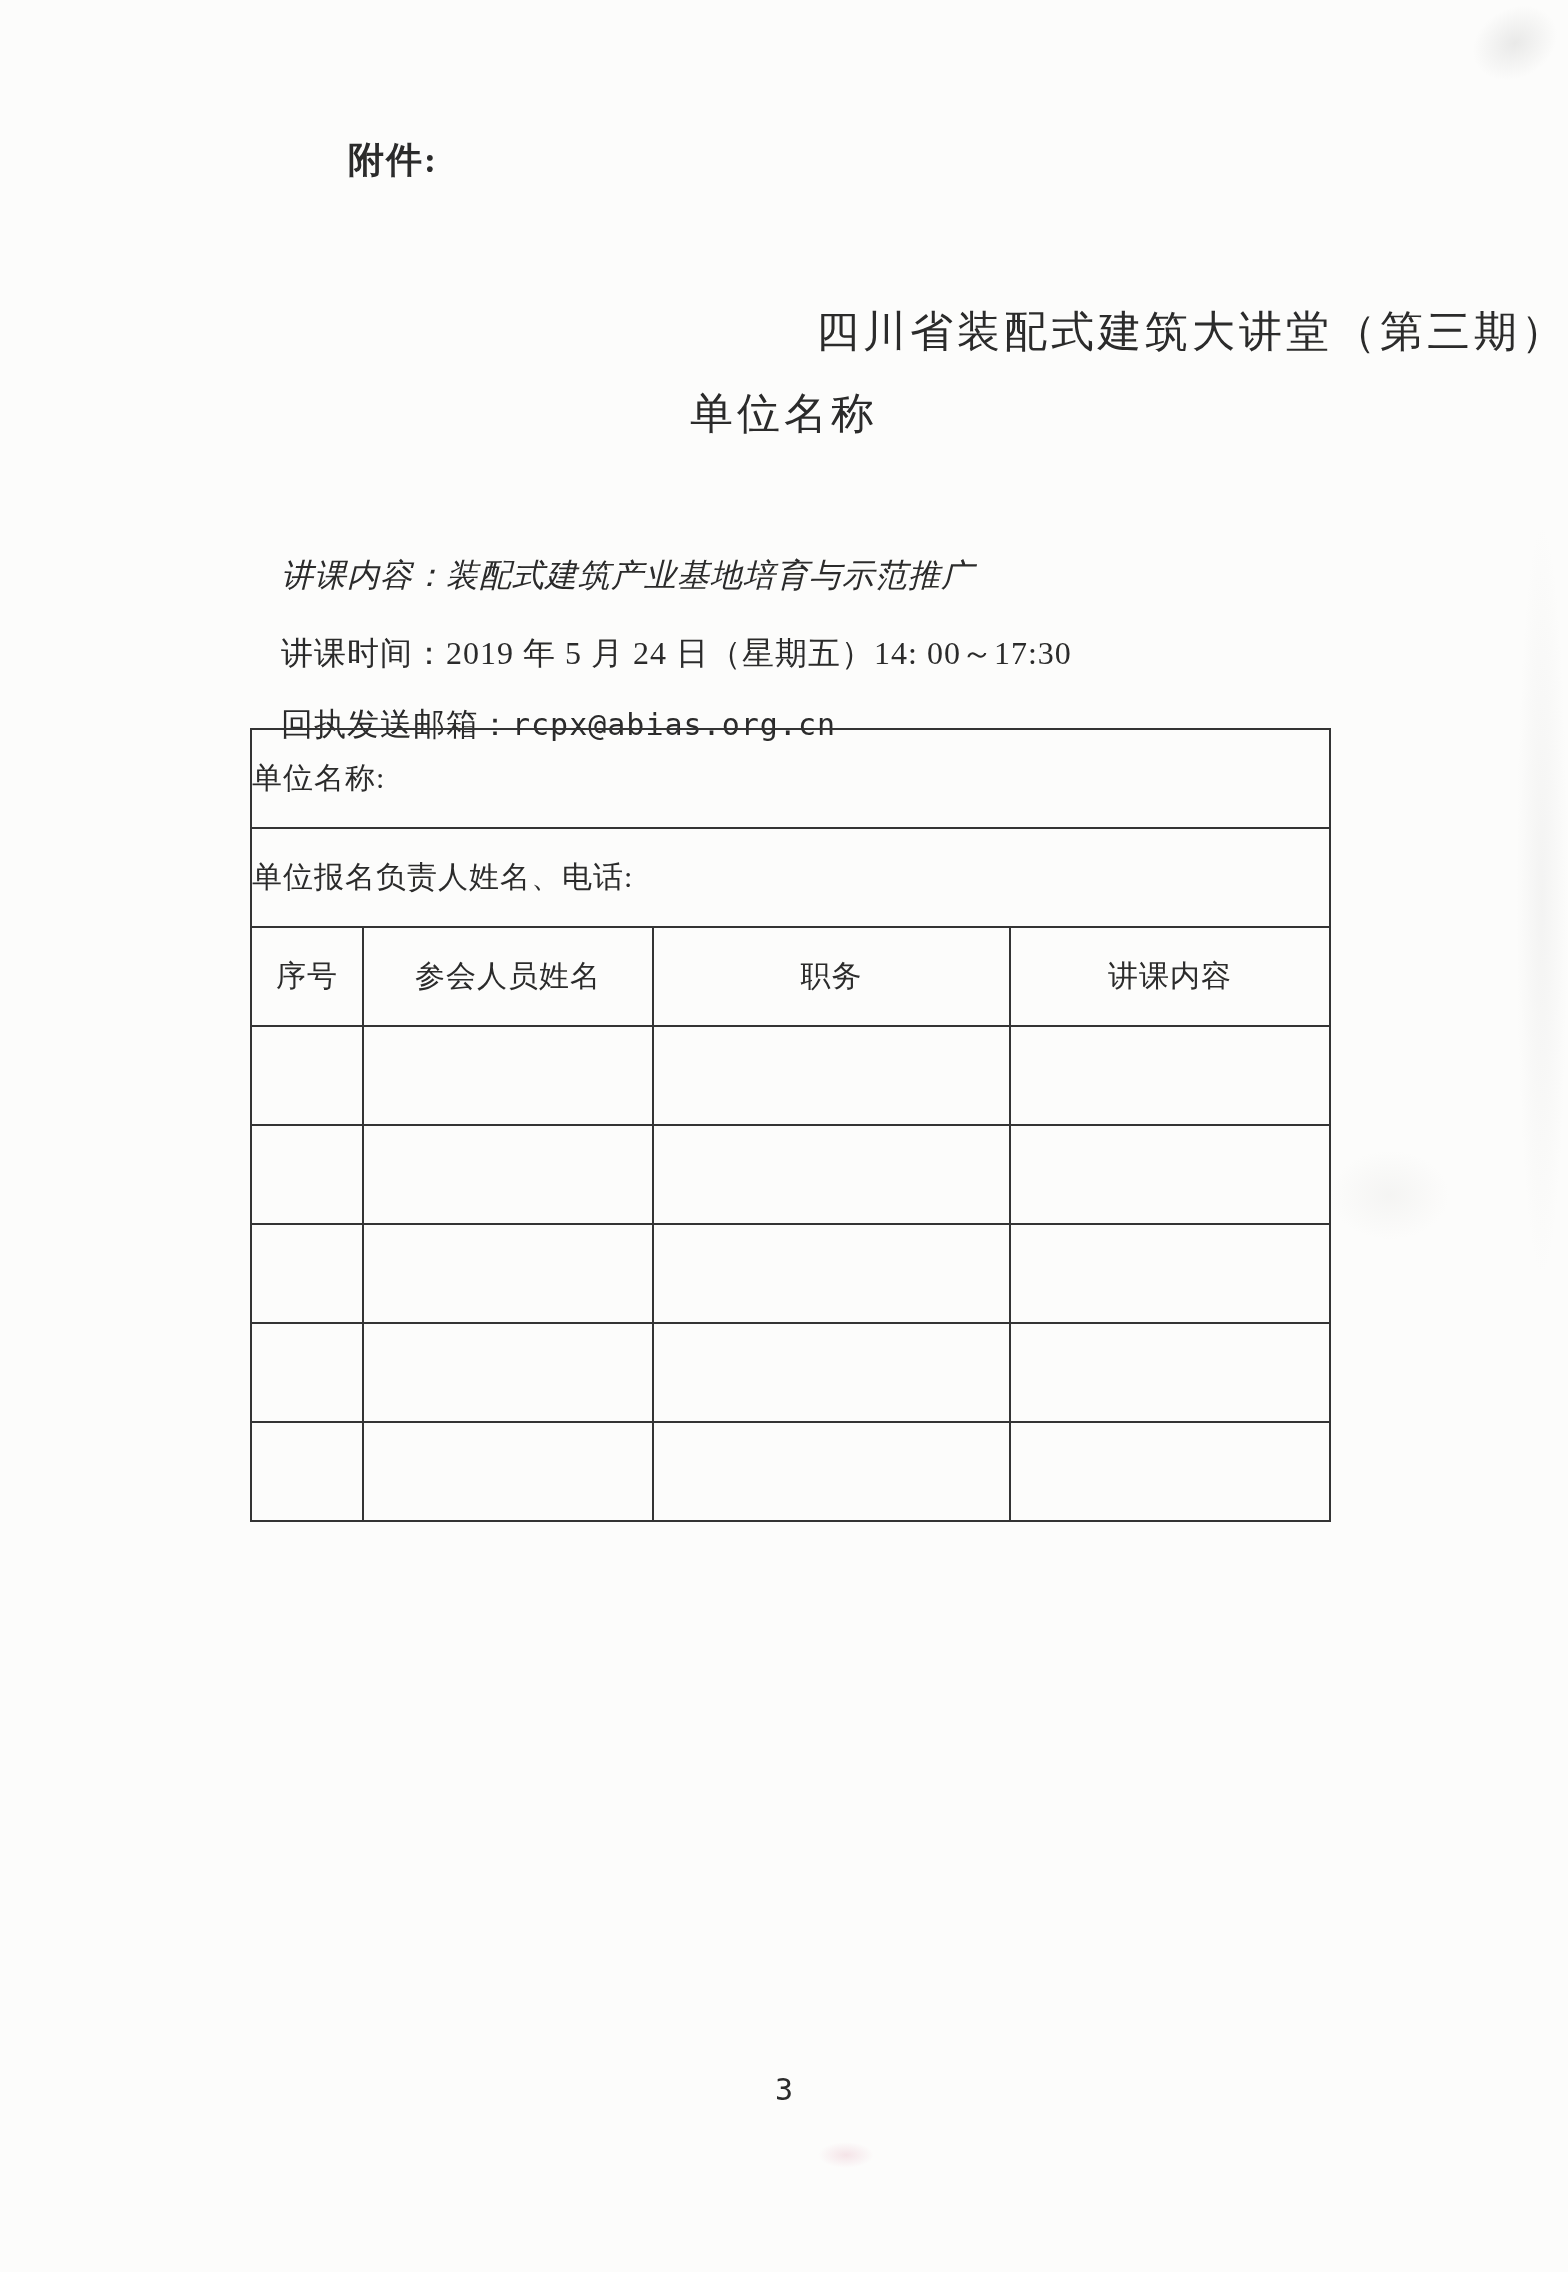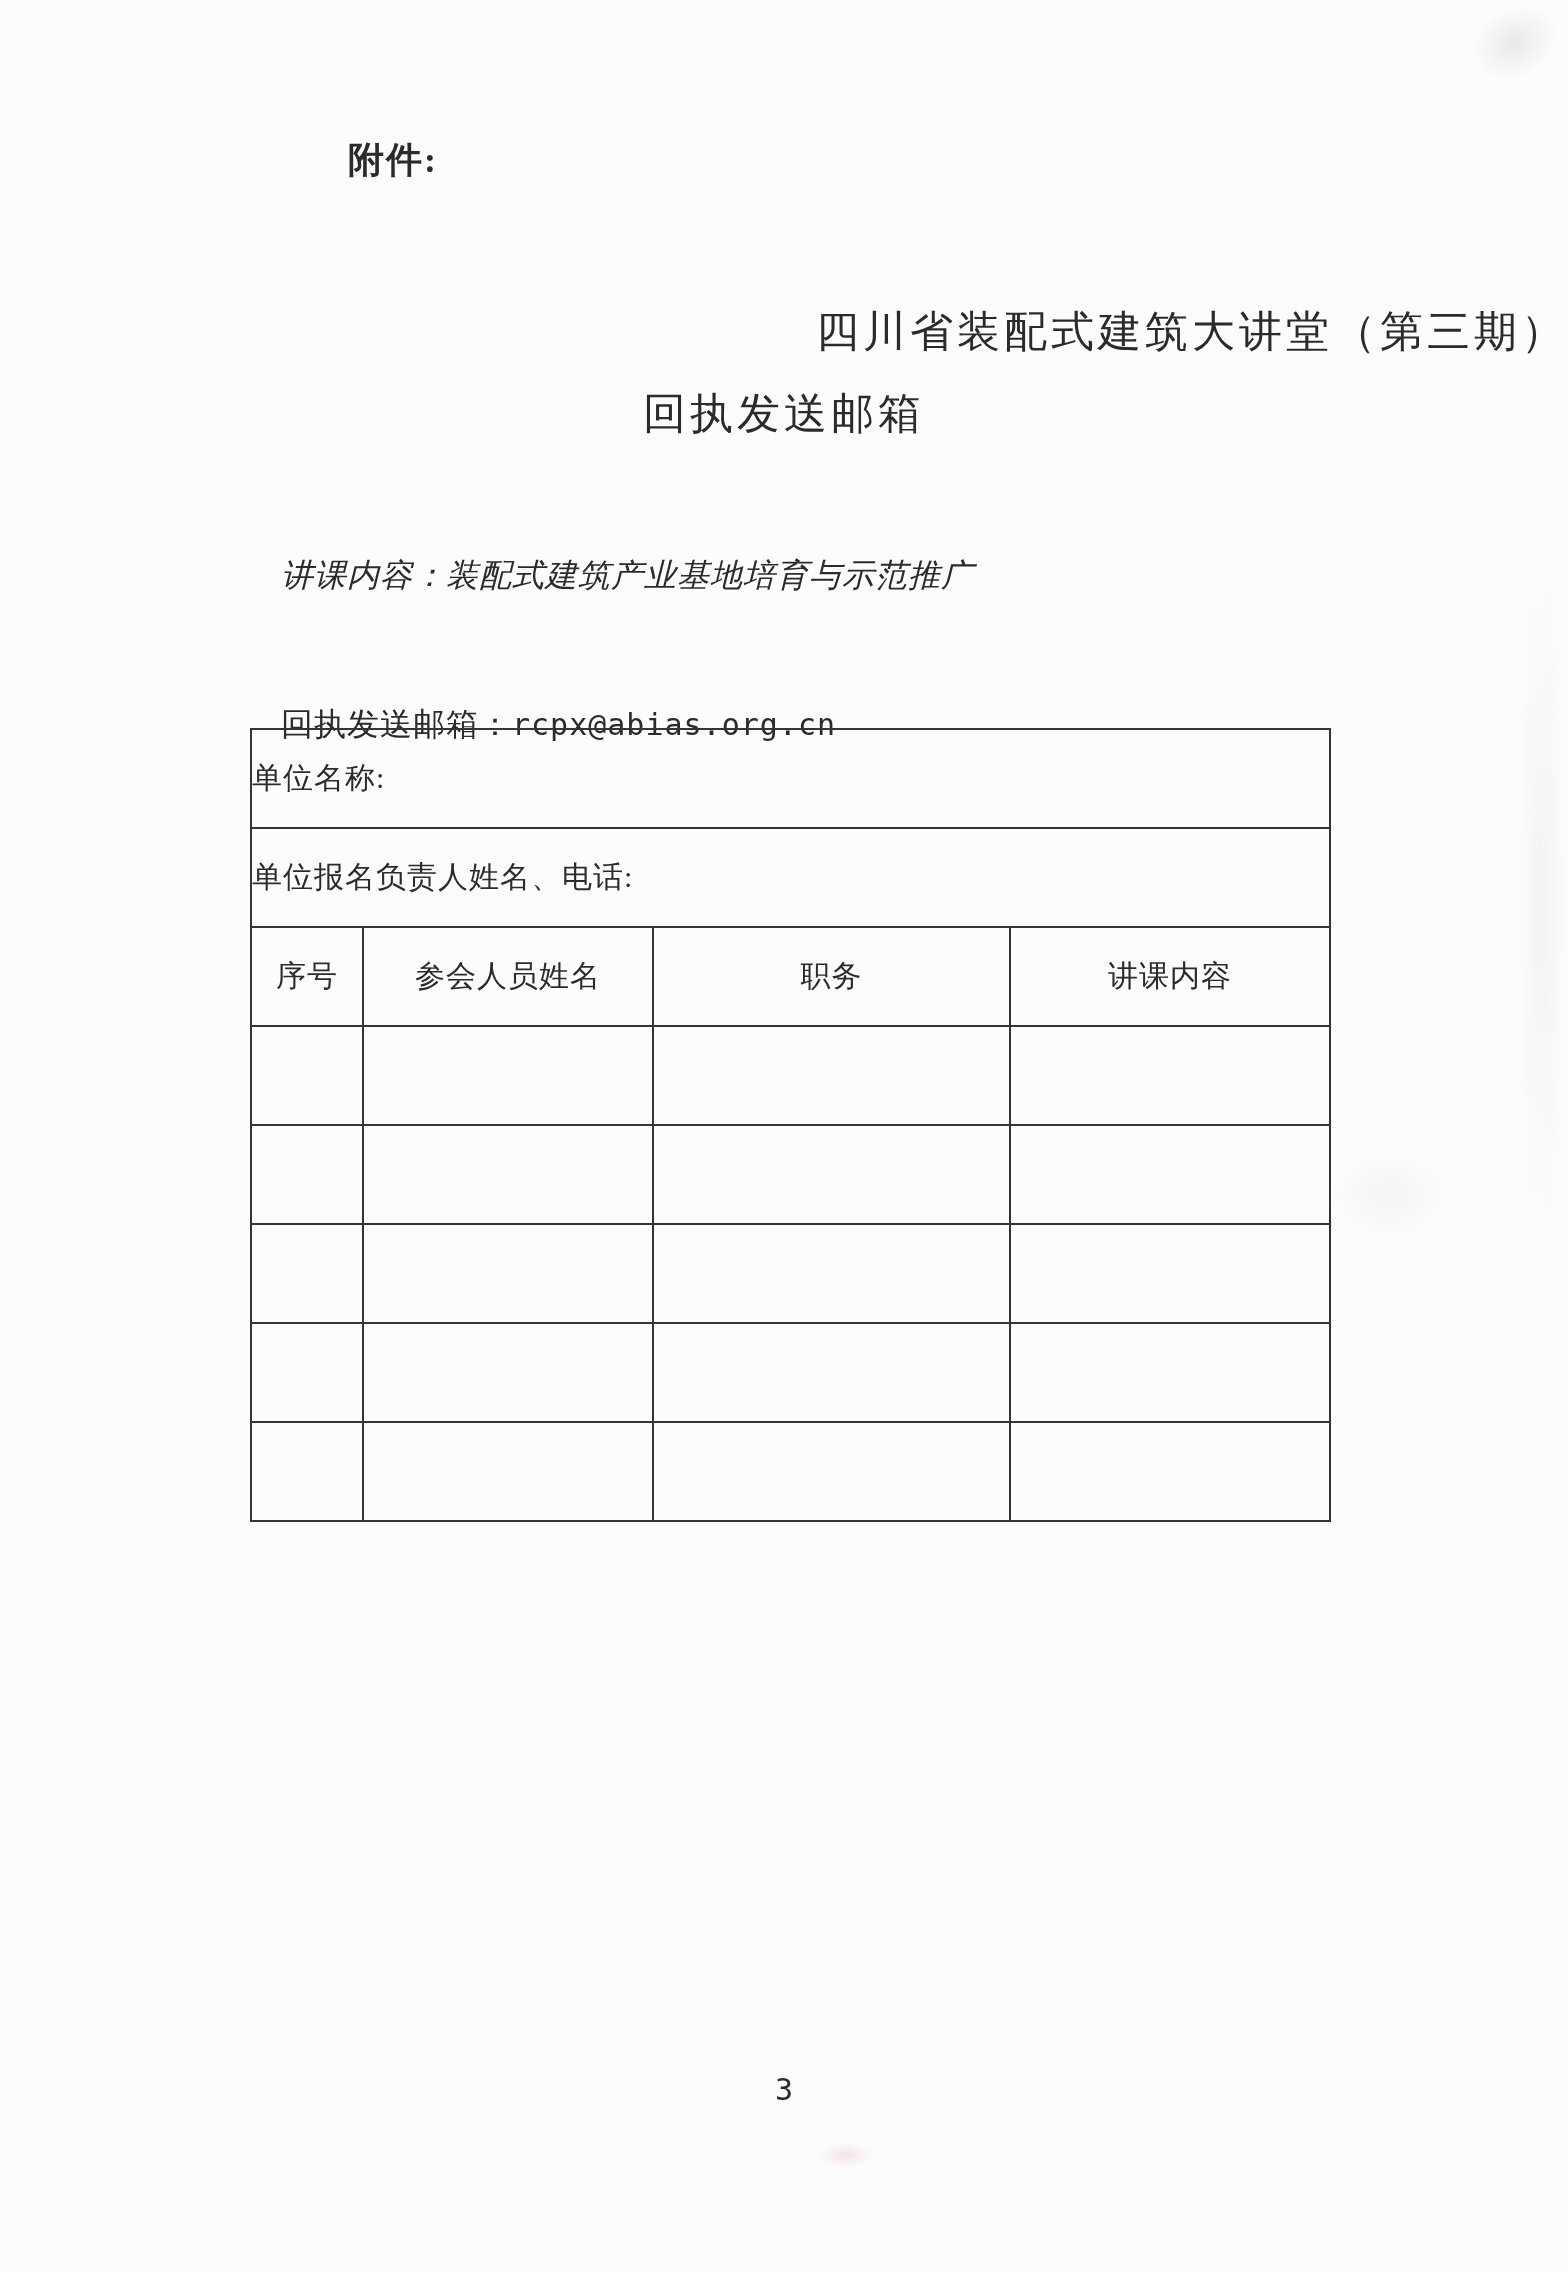--- a/index.html
+++ b/index.html
@@ -108,24 +108,27 @@
 <div class="page">
 
   <div class="artifact artifact-corner"></div>
   <div class="artifact artifact-rightedge"></div>
   <div class="artifact artifact-mid"></div>
   <div class="artifact artifact-pink"></div>
 
   <div class="attachment-label">附件:</div>
 
   <div class="title-line title-line-1">四川省装配式建筑大讲堂（第三期）</div>
-  <div class="title-line title-line-2">回执发送邮箱</div>
+  <div class="title-line title-line-2">单位名称</div>
 
   <div class="info-line info-line-1">
     <span>讲课内容：</span><span>装配式建筑产业基地培育与示范推广</span>
+  </div>
+  <div class="info-line info-line-2">
+    <span>讲课时间：</span><span>2019 年 5 月 24 日（星期五）14: 00～17:30</span>
   </div>
   <div class="info-line info-line-3">
     <span>回执发送邮箱：</span><span class="latin-mono">rcpx@abias.org.cn</span>
   </div>
 
   <table class="reply-table">
     <colgroup>
       <col style="width:112px">
       <col style="width:290px">
       <col style="width:357px">

